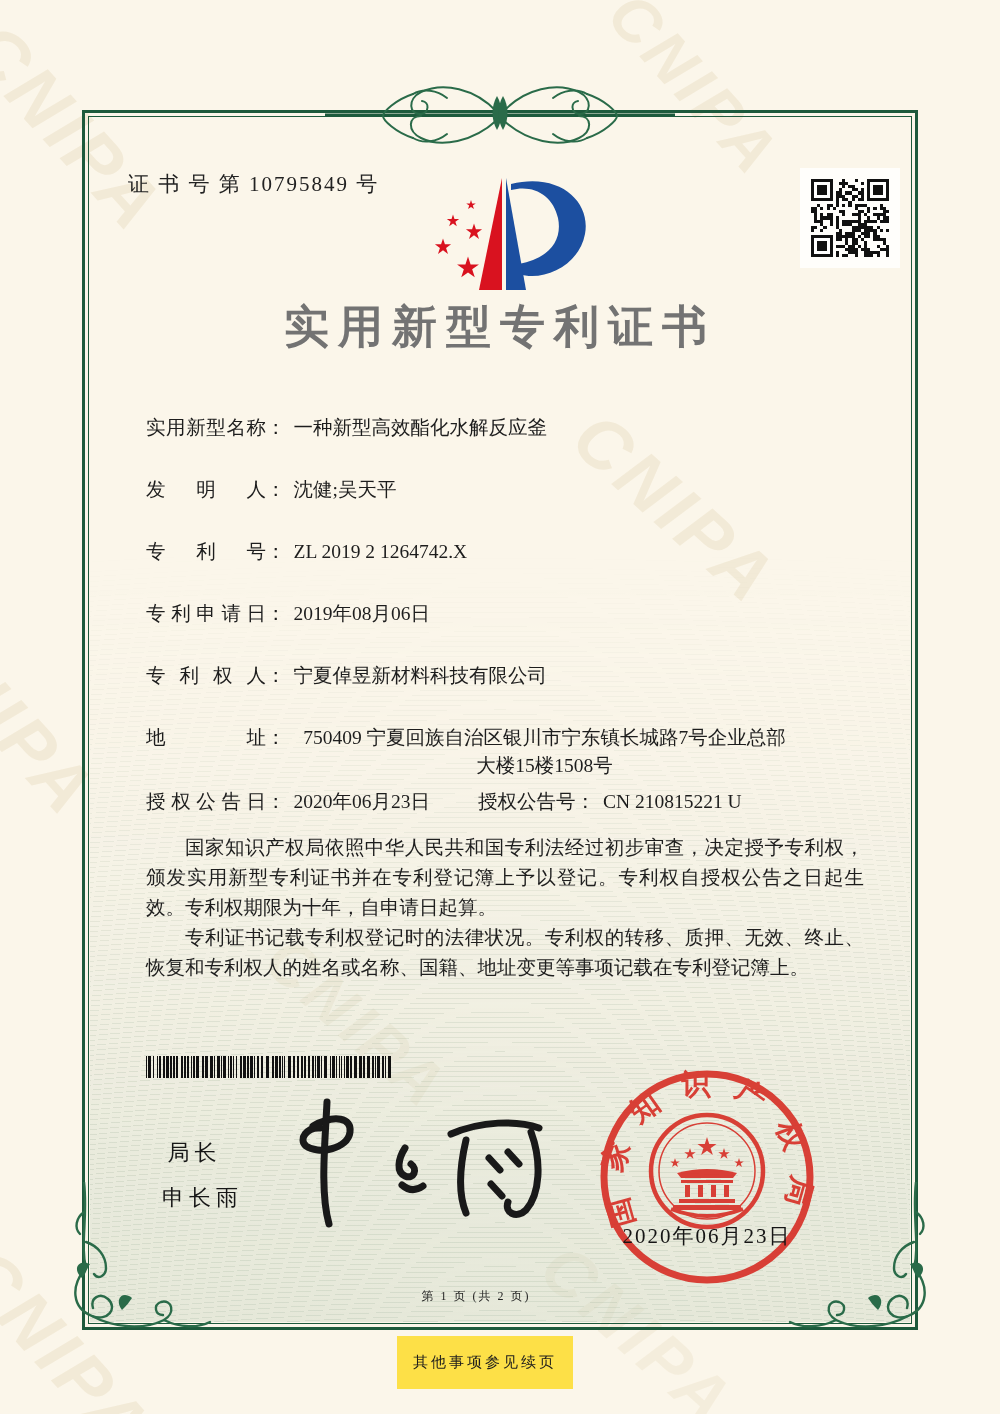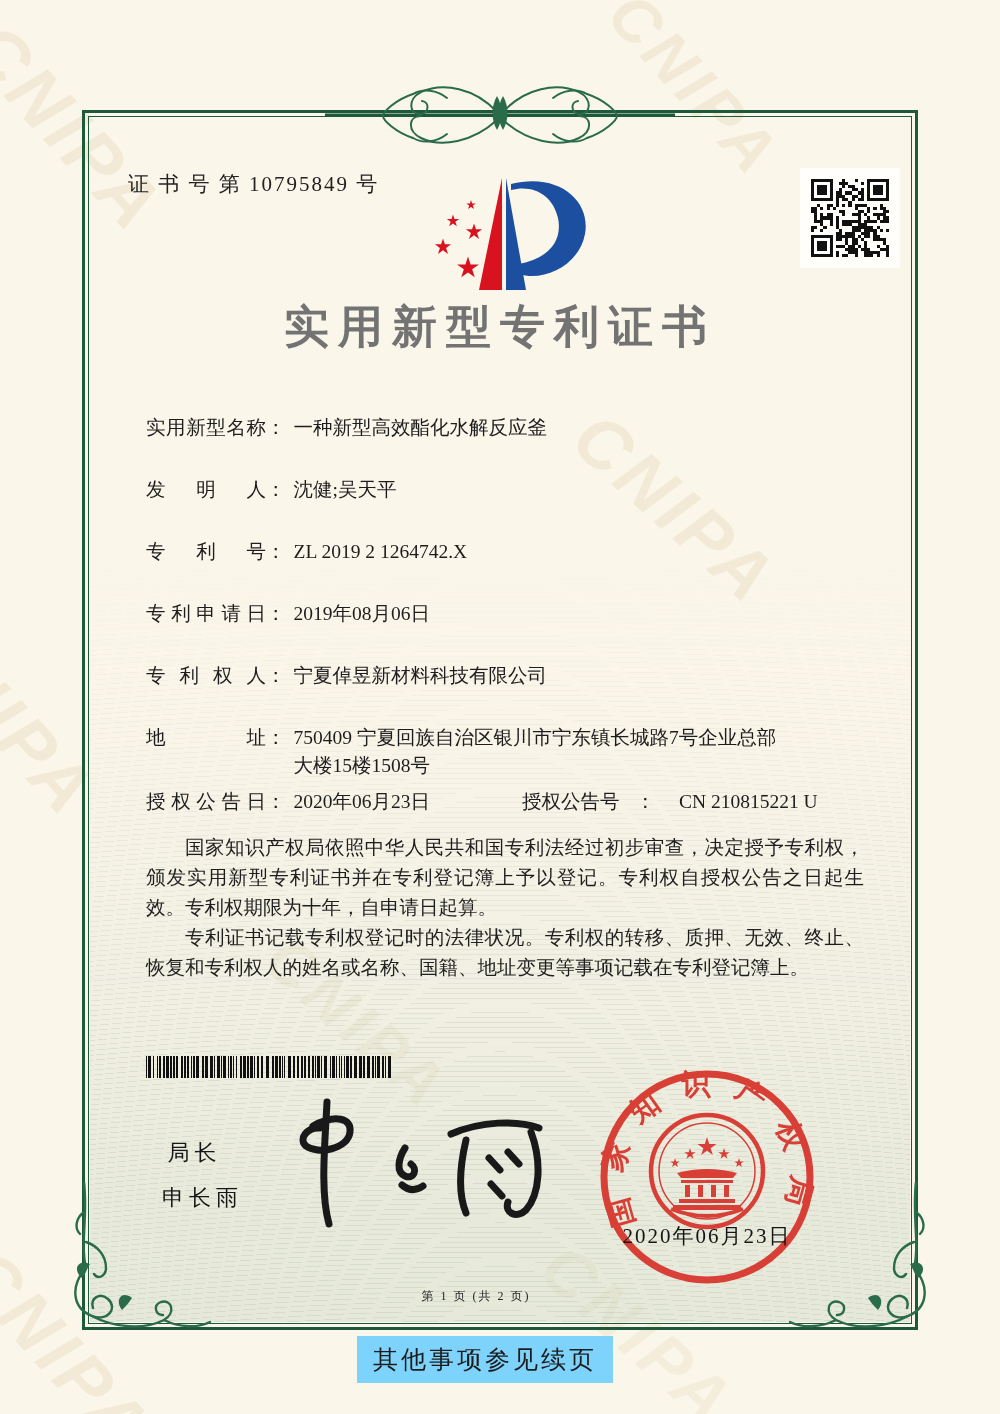--- a/index.html
+++ b/index.html
@@ -26,43 +26,43 @@
          display:flex;align-items:center;justify-content:center;}
 
   .title{position:absolute;left:0;top:297px;width:100%;text-align:center;
          font-size:45px;font-weight:bold;letter-spacing:9px;color:#737373;}
 
   .fields{position:absolute;left:146px;top:414px;width:724px;font-size:19.5px;color:#1d1d1d;}
   .frow{display:flex;align-items:flex-start;line-height:28px;margin-bottom:34px;}
   .frow.addr{margin-bottom:8px;}
   .flabel{display:inline-block;width:120px;text-align:justify;text-align-last:justify;flex:none;}
   .fcolon{flex:none;margin-right:8px;}
-  .fvalue{max-width:502px;}
-  .grant2{margin-left:92px;display:flex;gap:16px;}
+  .fvalue{max-width:502px;text-align:center;}
+  .grant2{margin-left:48px;display:flex;}
 
   .paras{position:absolute;left:146px;top:833px;width:718px;font-size:19.5px;line-height:30px;
          color:#1e1e1e;text-align:justify;}
   .paras p{margin:0;text-indent:2em;}
 
   .barcode{position:absolute;left:146px;top:1056px;}
 
   .director{position:absolute;left:146px;top:1142px;font-size:22px;color:#171717;letter-spacing:5px;line-height:1;text-align:center;}
   .director .nm{margin-top:23px;margin-left:16px;}
 
   .sig{position:absolute;left:255px;top:1096px;}
 
   .seal{position:absolute;left:592px;top:1062px;}
   .sealdate{position:absolute;left:592px;top:1222px;width:230px;text-align:center;
             font-size:21px;color:#151515;letter-spacing:2px;}
 
   .pagefoot{position:absolute;left:96px;top:1288px;width:760px;text-align:center;
             font-size:12px;color:#222;letter-spacing:2px;}
 
   .contnote{position:absolute;left:485px;top:1336px;transform:translateX(-50%);
-            background:#7dd3fc;padding:7px 16px;font-size:25px;color:#1c1c1c;letter-spacing:3px;white-space:nowrap;}
+            background:#fde047;padding:17px 16px;font-size:15px;color:#1c1c1c;letter-spacing:3px;white-space:nowrap;}
 
   .orn{position:absolute;pointer-events:none;}
   svg{display:block;}
 </style>
 </head>
 <body>
 
 <div class="page">
 
   <svg width="0" height="0" style="position:absolute">

